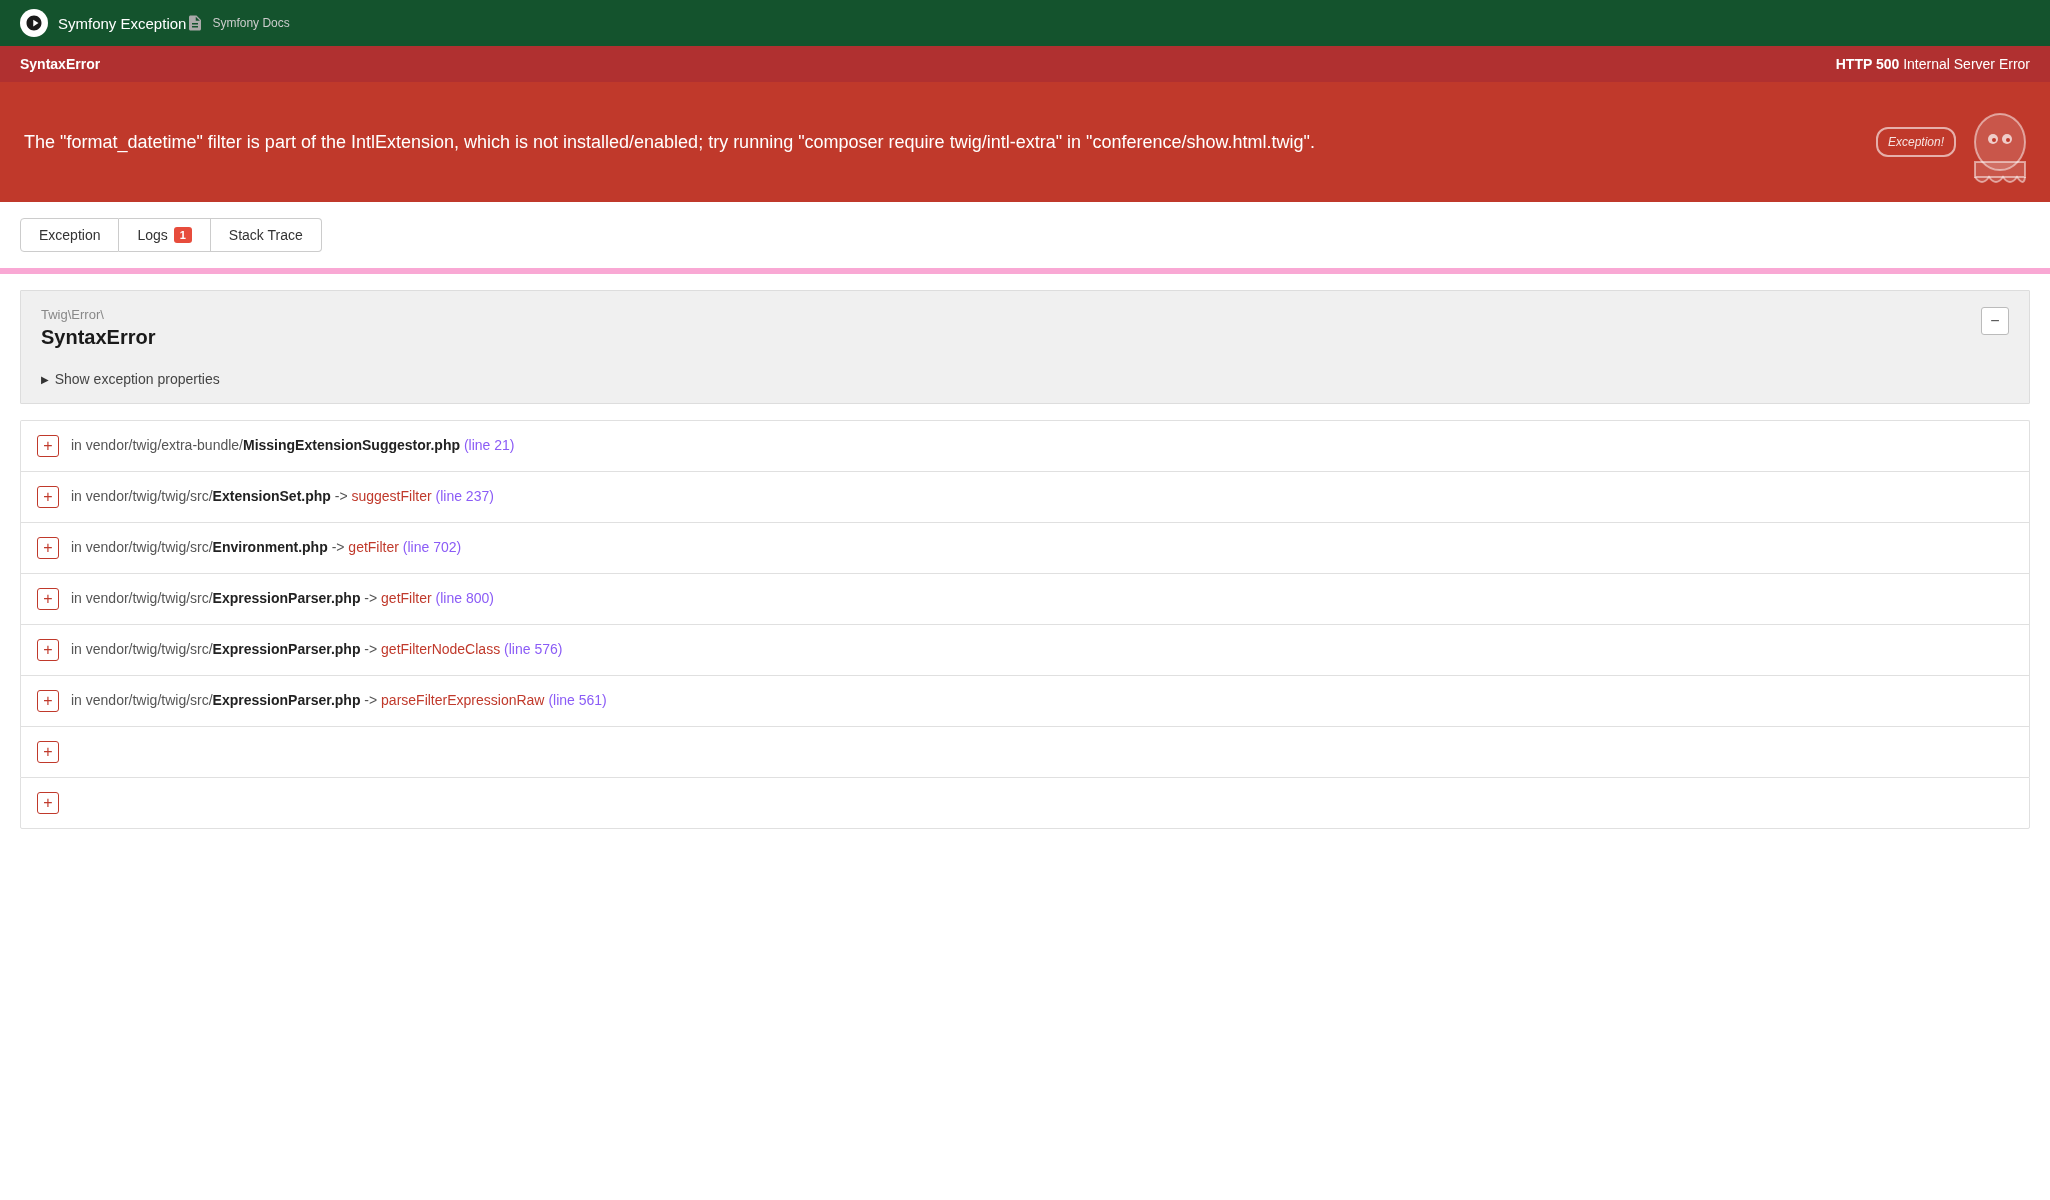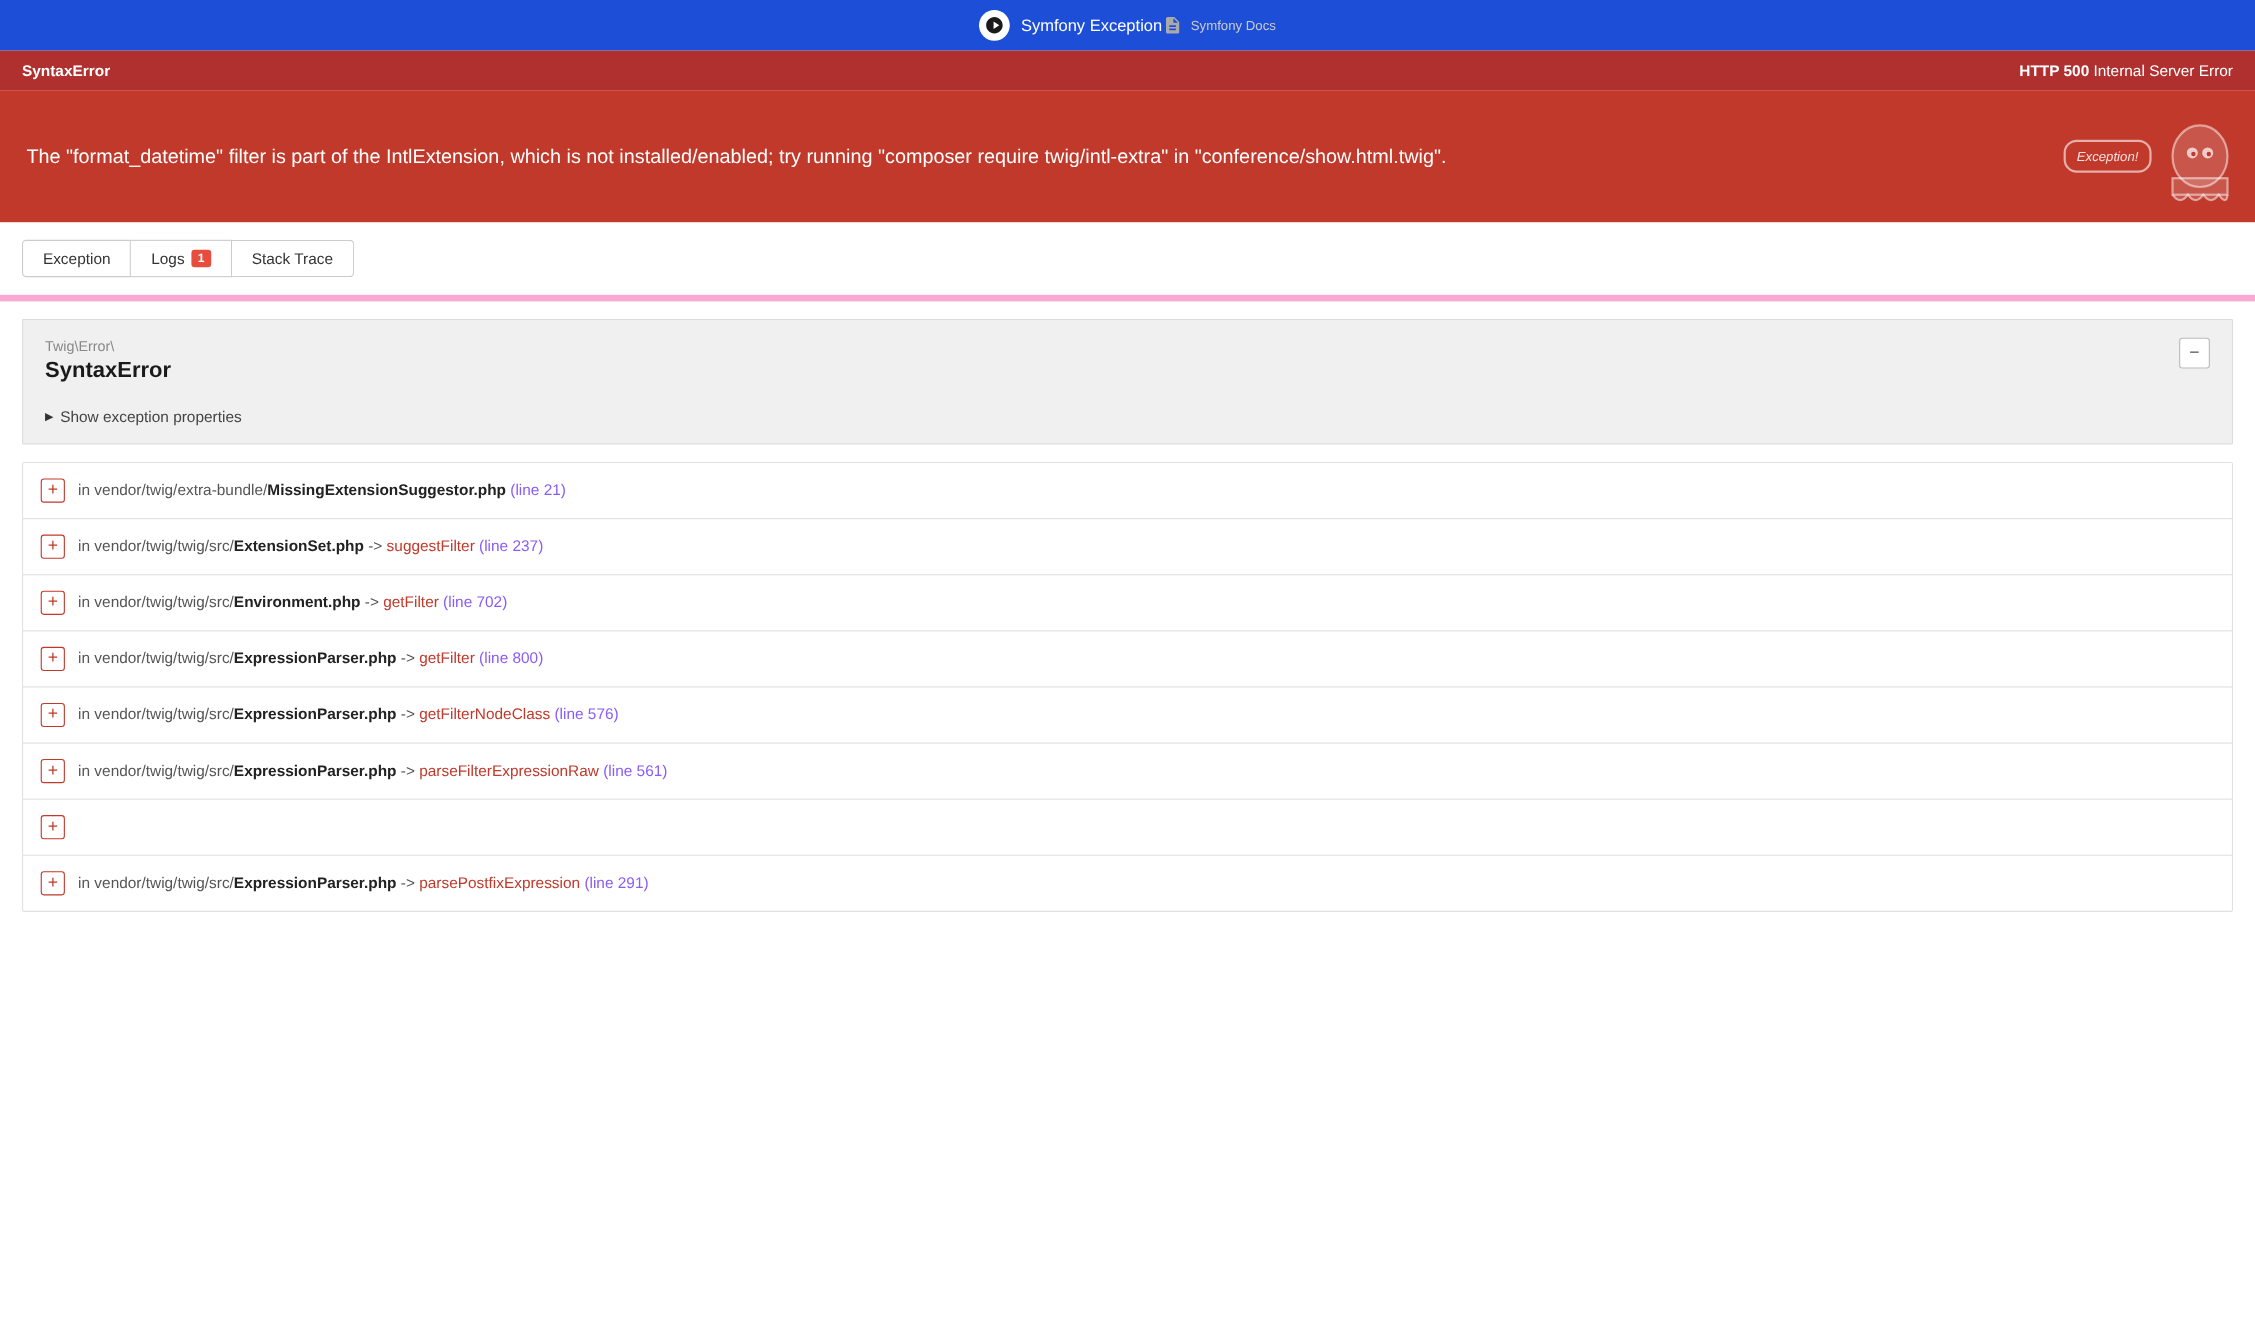--- a/index.html
+++ b/index.html
@@ -1,23 +1,23 @@
 <!DOCTYPE html>
 <html><head>
   <meta charset="utf-8">
   <style>
     * { margin: 0; padding: 0; box-sizing: border-box; }
     body { font-family: -apple-system, BlinkMacSystemFont, 'Segoe UI', Arial, sans-serif; background: #fff; font-size: 14px; color: #222; }
 
     
     .top-bar {
-      background: #1d4ed8;
+      background: #14532d;
       color: #fff;
       display: flex;
-      justify-content: center;
+      justify-content: flex-start;
       align-items: center;
       padding: 10px 20px;
       height: 46px;
     }
     .top-bar-left { display: flex; align-items: center; gap: 10px; font-size: 15px; font-weight: 500; }
     .top-bar-right { display: flex; align-items: center; gap: 8px; font-size: 12px; color: #ccc; }
     .symfony-logo {
       width: 28px; height: 28px;
       background: #fff;
       border-radius: 50%;
@@ -319,20 +319,14 @@
       <span class="stack-line"> (line 561)</span>
     </span>
   </div>
 
   <div class="stack-row">
     <button class="expand-btn">+</button>
   </div>
 
   <div class="stack-row">
     <button class="expand-btn">+</button>
-    <span class="stack-path">
-      in vendor/twig/twig/src/<strong class="bold-file">ExpressionParser.php</strong>
-      <span> -&gt; </span>
-      <span class="stack-method">parsePostfixExpression</span>
-      <span class="stack-line"> (line 291)</span>
-    </span>
   </div>
 </div>
 
 </body></html>

